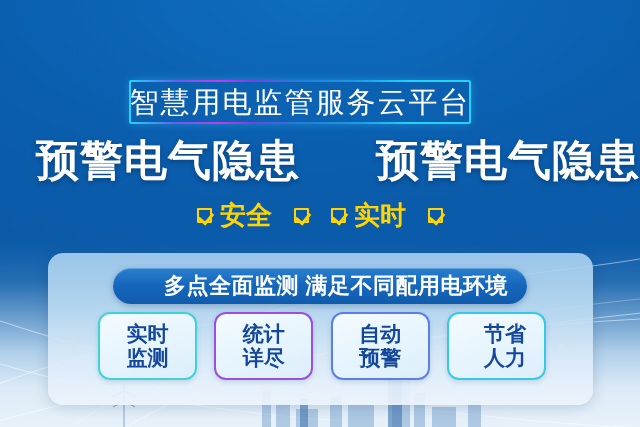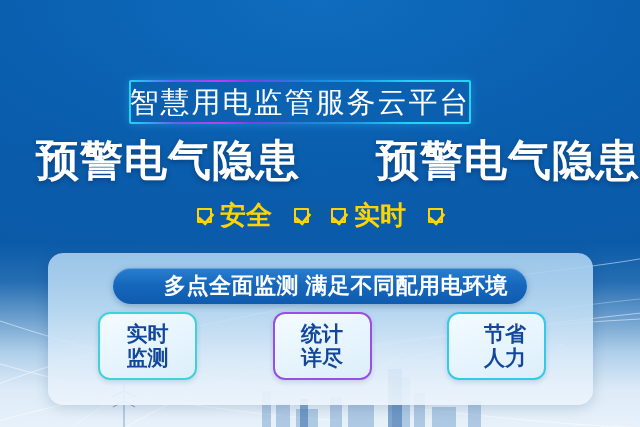--- a/index.html
+++ b/index.html
@@ -213,19 +213,23 @@
 
   <div class="cards">
     <div class="card c1">
       <b>实时</b>
       <b>监测</b>
     </div>
     <div class="card c2">
       <b>统计</b>
       <b>详尽</b>
     </div>
+    <div class="card c3">
+      <b>自动</b>
+      <b>预警</b>
+    </div>
     <div class="card c4">
       <b>节省</b>
       <b>人力</b>
     </div>
   </div>
 
 </div>
 
 </body></html>

